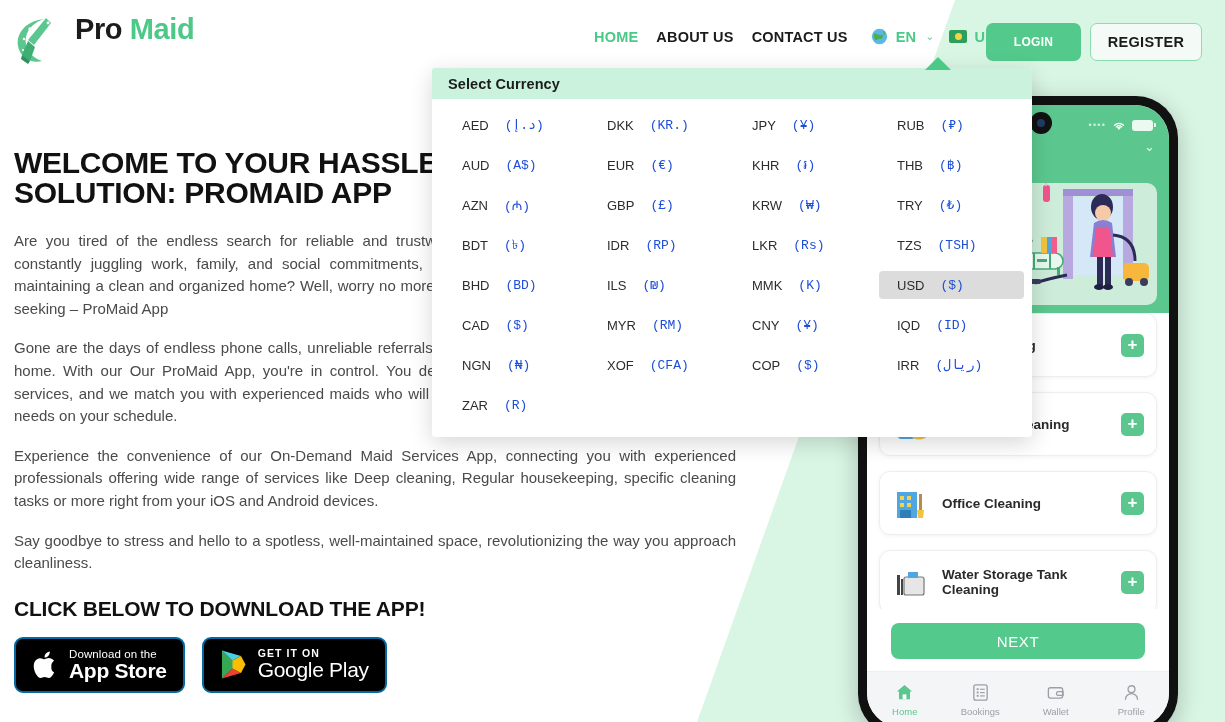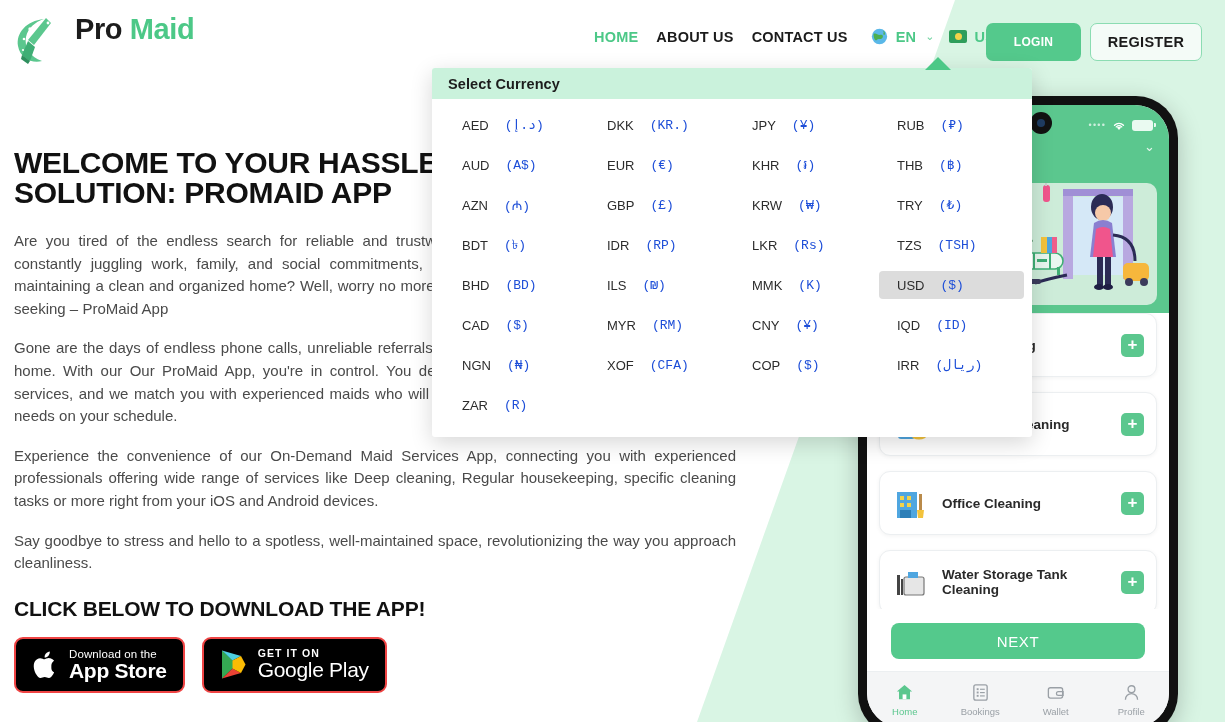--- a/index.html
+++ b/index.html
@@ -82,21 +82,21 @@
     text-align: justify; margin-bottom: 17px;
   }
   .hero h2 {
     font-size: 21px; font-weight: bold; color: #111;
     letter-spacing: -0.2px; text-transform: uppercase;
     margin-top: 22px; margin-bottom: 16px;
   }
 
   .badges { display: flex; gap: 17px; }
   .badge {
-    background: #000; border-radius: 9px; border: 2px solid #ef4444;
+    background: #000; border-radius: 9px; border: 2px solid #0369a1;
     display: flex; align-items: center; gap: 10px;
     padding: 8px 16px; cursor: pointer; height: 56px;
   }
   .badge .sub { color: #fff; font-size: 11.5px; line-height: 1.05; letter-spacing: 0.1px; }
   .badge .main { color: #fff; font-size: 21px; font-weight: bold; line-height: 1.05; letter-spacing: -0.3px; }
   .badge .txtcol { display: flex; flex-direction: column; justify-content: center; }
   .apple-ico { width: 27px; height: 32px; display: block; }
   .play-ico { width: 28px; height: 31px; display: block; }
   .badge-gp .sub { font-size: 10.5px; letter-spacing: 1.1px; font-weight: bold; }
   .badge-gp .main { font-size: 21px; font-weight: normal; }

